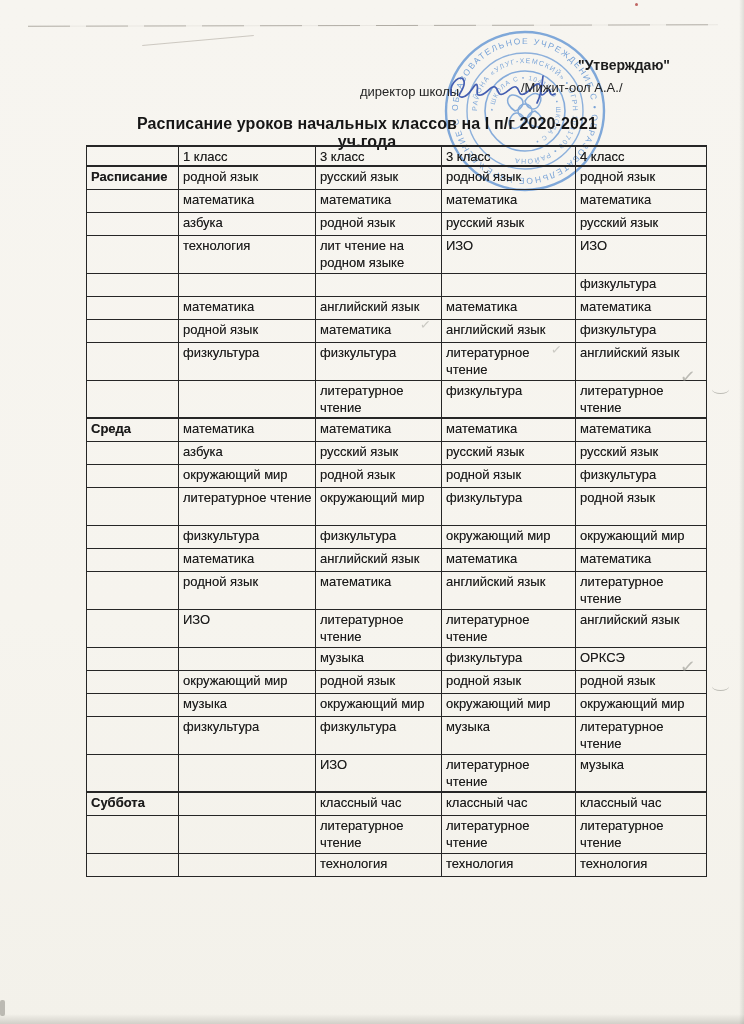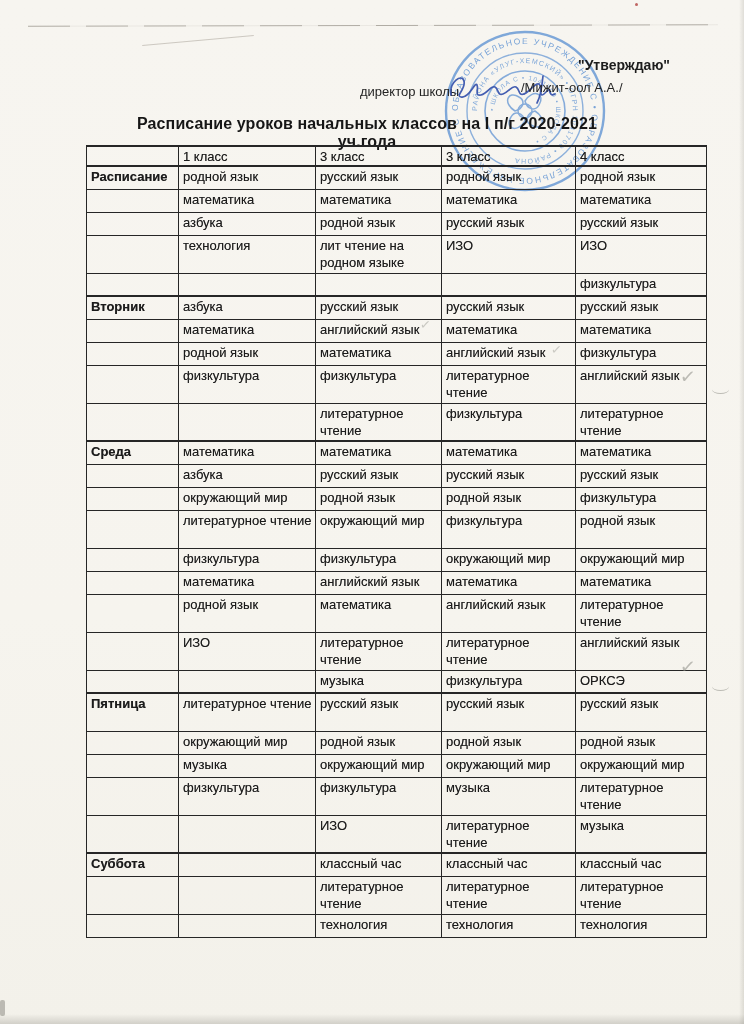--- a/index.html
+++ b/index.html
@@ -162,27 +162,20 @@
           <td>ИЗО</td>
           <td>ИЗО</td>
         </tr>
         <tr>
           <td class="day"></td>
           <td></td>
           <td></td>
           <td></td>
           <td>физкультура</td>
         </tr>
-        <tr class="sec">
-          <td class="day">Вторник</td>
-          <td>азбука</td>
-          <td>русский язык</td>
-          <td>русский язык</td>
-          <td>русский язык</td>
-        </tr>
         <tr>
           <td class="day"></td>
           <td>математика</td>
           <td>английский язык</td>
           <td>математика</td>
           <td>математика</td>
         </tr>
         <tr>
           <td class="day"></td>
           <td>родной язык</td>
@@ -259,27 +252,20 @@
           <td>литературное чтение</td>
           <td>литературное чтение</td>
           <td>английский язык</td>
         </tr>
         <tr>
           <td class="day"></td>
           <td></td>
           <td>музыка</td>
           <td>физкультура</td>
           <td>ОРКСЭ</td>
-        </tr>
-        <tr class="sec tall">
-          <td class="day">Пятница</td>
-          <td>литературное чтение</td>
-          <td>русский язык</td>
-          <td>русский язык</td>
-          <td>русский язык</td>
         </tr>
         <tr>
           <td class="day"></td>
           <td>окружающий мир</td>
           <td>родной язык</td>
           <td>родной язык</td>
           <td>родной язык</td>
         </tr>
         <tr>
           <td class="day"></td>

